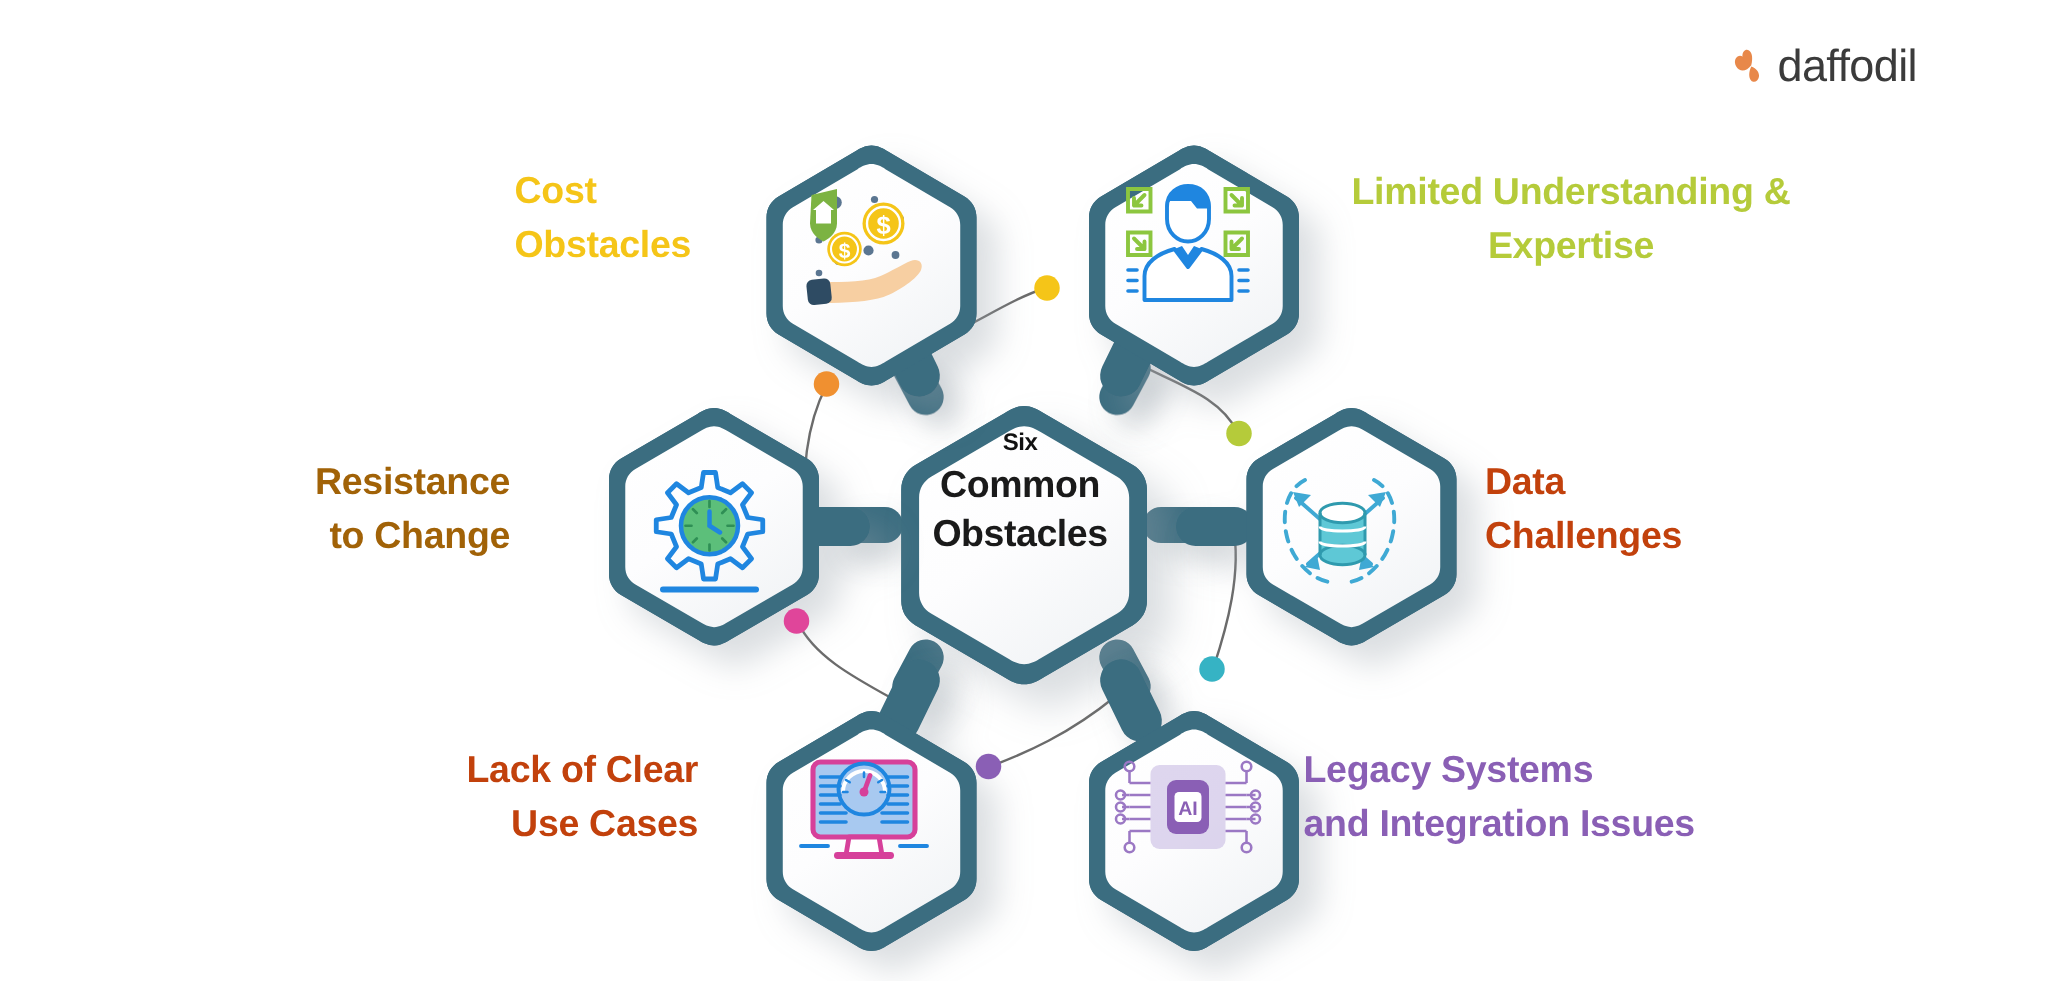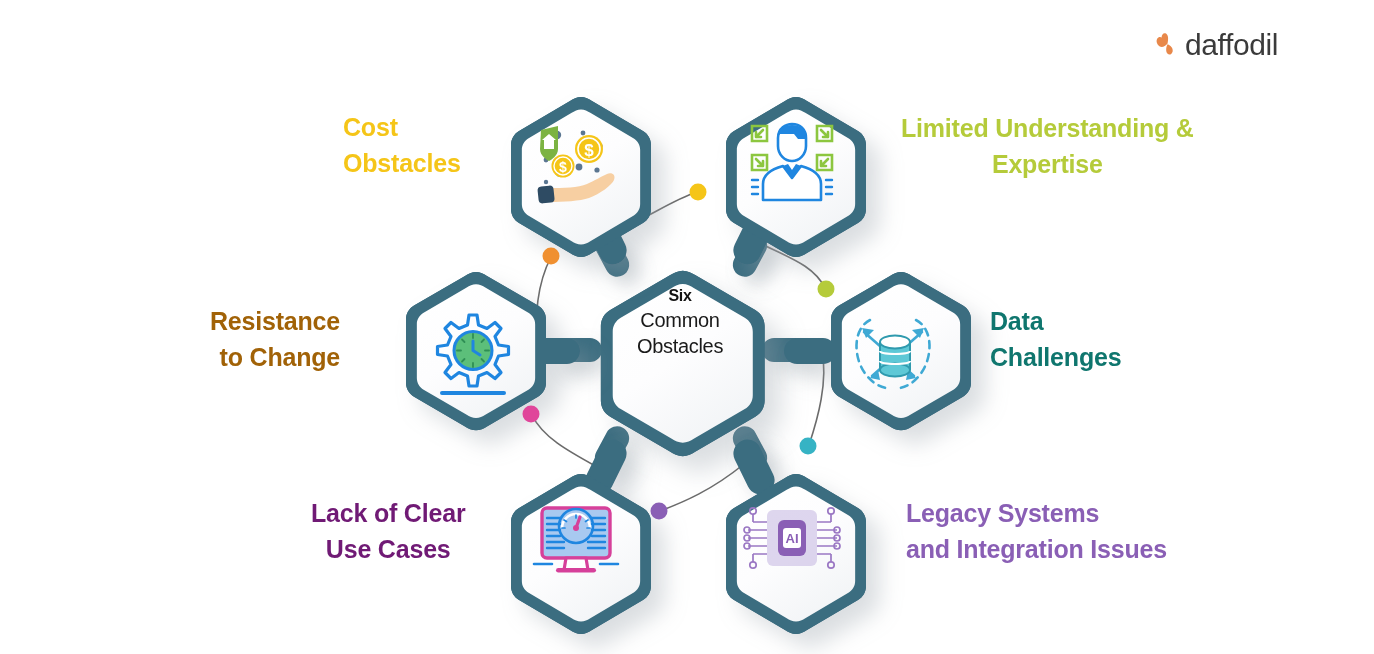--- a/index.html
+++ b/index.html
@@ -52,45 +52,45 @@
     font-family: "Liberation Sans", sans-serif;
     font-weight: bold;
     font-size: 25px;
     line-height: 1.42;
     white-space: pre-line;
     letter-spacing: -0.2px;
   }
   .label-cost        { left: 343px;  top: 110px; color: #f5c518; text-align: left; }
   .label-expertise   { left: 901px;  top: 111px; color: #b5cb3a; text-align: center; }
   .label-resistance  { left: 210px;  top: 304px; color: #a16207; text-align: right; }
-  .label-data        { left: 990px;  top: 304px; color: #0f766e; text-align: left; }
-  .label-usecases    { left: 311px;  top: 496px; color: #701a75; text-align: center; }
-  .label-legacy      { left: 906px;  top: 496px; color: #8a5fb5; text-align: left; }
+  .label-data        { left: 990px;  top: 304px; color: #c2410c; text-align: left; }
+  .label-usecases    { left: 311px;  top: 496px; color: #c2410c; text-align: right; }
+  .label-legacy      { left: 869px;  top: 496px; color: #8a5fb5; text-align: left; }
 
   
   #center-text {
     position: absolute;
     left: 596px; top: 286px;
     width: 168px;
     text-align: center;
     pointer-events: none;
   }
   #center-text .line1 {
     display: block;
     font-size: 16px;
     font-weight: bold;
     color: #111111;
     line-height: 1.3;
     letter-spacing: -0.3px;
   }
   #center-text .line2,
   #center-text .line3 {
     display: block;
-    font-size: 20px;
-    font-weight: 400;
+    font-size: 25px;
+    font-weight: 700;
     color: #1a1a1a;
     line-height: 1.32;
     letter-spacing: -0.3px;
   }
 </style>
 </head>
 <body>
 
 <div id="stage">
 

